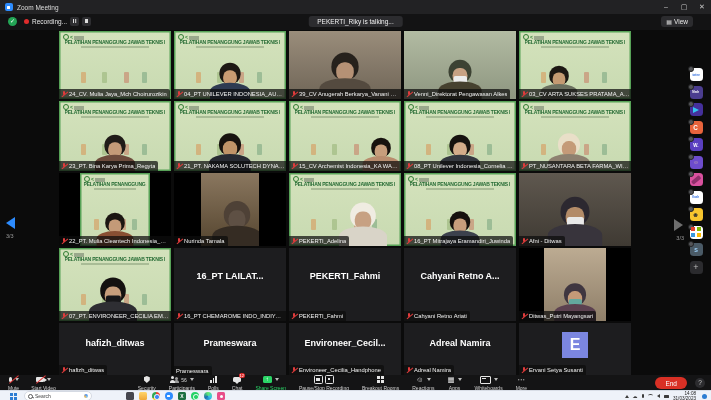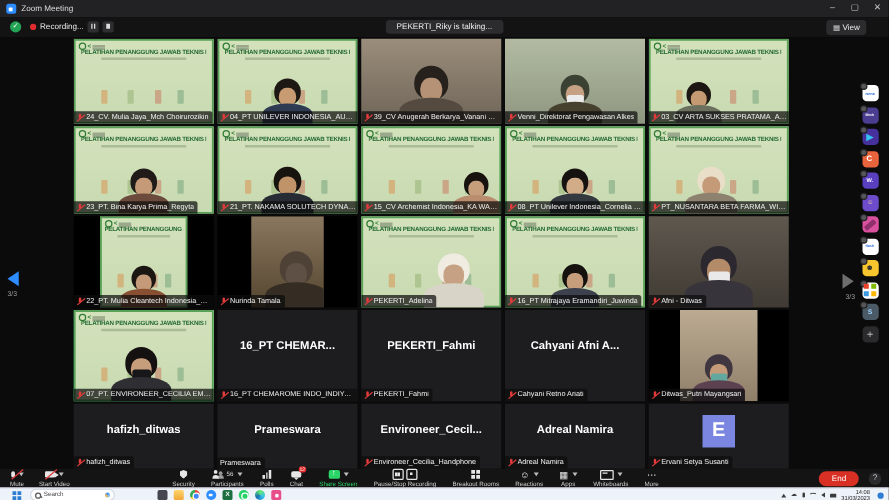--- a/index.html
+++ b/index.html
@@ -529,39 +529,39 @@
           </div>
         </div>
         <div class="nlabel">
           <span class="micmute">
             <i></i>
           </span>
           <span class="nm">07_PT. ENVIRONEER_CECILIA EMANUELLE NU...</span>
         </div>
       </div>
       <div class="tile" style="left: 174px; top: 218px; width: 112px; height: 73px;">
-        <div class="bigname">16_PT  CHEMAR...</div>
+        <div class="bigname">16_PT  LAILAT...</div>
         <div class="nlabel">
           <span class="micmute">
             <i></i>
           </span>
           <span class="nm">16_PT CHEMAROME INDO_INDIYAH W</span>
         </div>
       </div>
       <div class="tile" style="left: 289px; top: 218px; width: 112px; height: 73px;">
         <div class="bigname">PEKERTI_Fahmi</div>
         <div class="nlabel">
           <span class="micmute">
             <i></i>
           </span>
           <span class="nm">PEKERTI_Fahmi</span>
         </div>
       </div>
       <div class="tile" style="left: 404px; top: 218px; width: 112px; height: 73px;">
-        <div class="bigname">Cahyani Afni A...</div>
+        <div class="bigname">Cahyani Retno A...</div>
         <div class="nlabel">
           <span class="micmute">
             <i></i>
           </span>
           <span class="nm">Cahyani Retno Ariati</span>
         </div>
       </div>
       <div class="tile" style="left: 519px; top: 218px; width: 112px; height: 73px; background: rgb(0, 0, 0);">
         <div class="pv" style="width: 62px; left: 50%; transform: translateX(-50%); background: linear-gradient(rgb(188, 171, 146), rgb(143, 127, 105));">
           <div class="person" style="left: 50%; bottom: 0px; transform: translateX(-50%) scale(1.3);">

